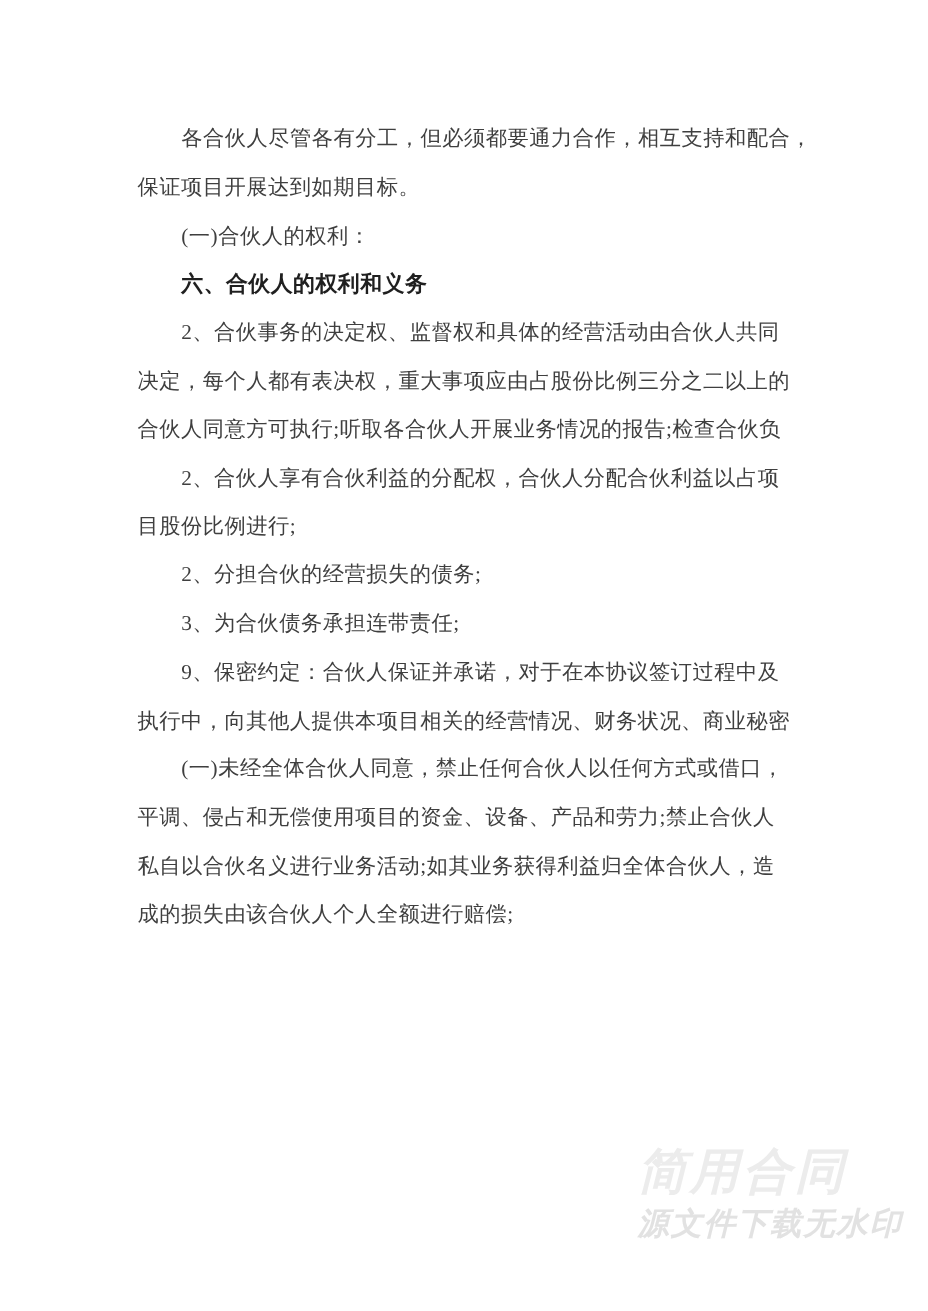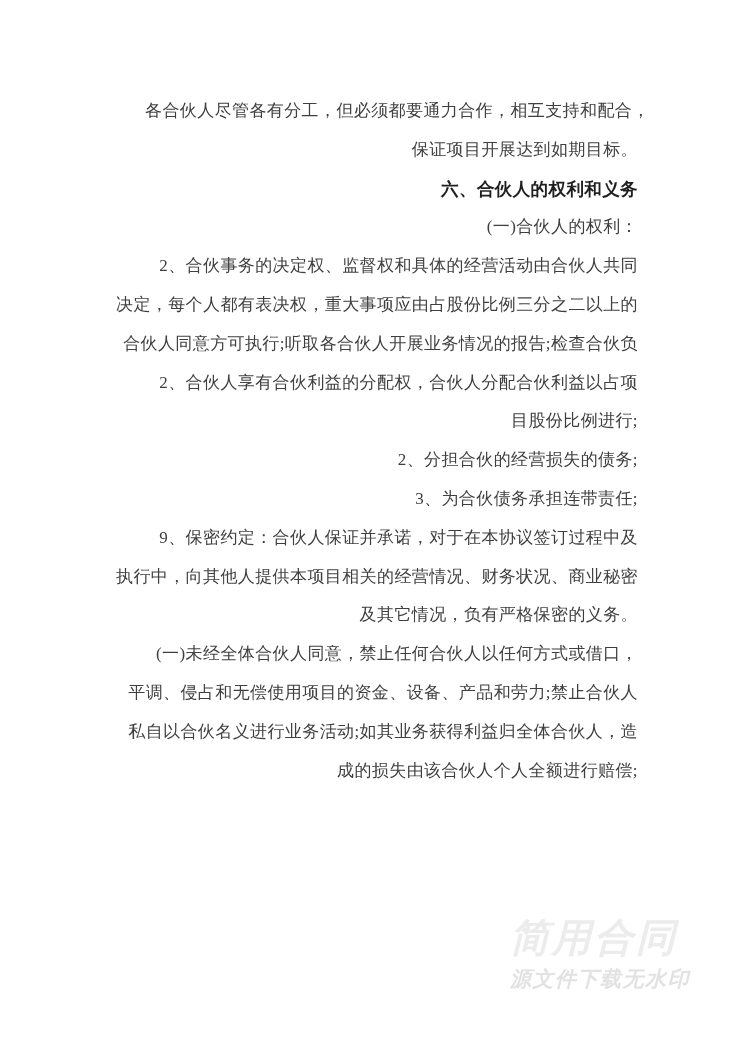--- a/index.html
+++ b/index.html
@@ -21,21 +21,21 @@
     top: 92px;
     width: 528px;
   }
   .line {
     font-size: 17px;
     line-height: 38.8px;
     height: 38.8px;
     letter-spacing: 0.4px;
     white-space: nowrap;
     color: var(--body-color, #3f3f3f);
-    text-align: right;
+    text-align: left;
   }
   .indent {
     padding-left: 35px;
   }
   .heading {
     font-weight: bold;
     font-size: 17.5px;
     color: var(--heading-color, #1f1f1f);
   }
   .watermark {
@@ -51,46 +51,45 @@
   }
   .watermark-title {
     font-size: 39px;
     line-height: 48px;
     letter-spacing: 3px;
     color: var(--wm-title-color, #ececec);
     white-space: nowrap;
   }
   .watermark-subtitle {
     margin-top: 6px;
-    font-size: 21px;
+    font-size: 25px;
     line-height: 22px;
     letter-spacing: 1.5px;
     color: var(--wm-subtitle-color, #e2e2e2);
     white-space: nowrap;
   }
 </style>
 </head>
 <body>
 
 <div class="page">
   <div class="content">
     <div class="line indent">各合伙人尽管各有分工，但必须都要通力合作，相互支持和配合，</div>
     <div class="line">保证项目开展达到如期目标。</div>
+    <div class="line indent">(一)合伙人的权利：</div>
     <div class="line indent heading">六、合伙人的权利和义务</div>
-    <div class="line indent">(一)合伙人的权利：</div>
     <div class="line indent">2、合伙事务的决定权、监督权和具体的经营活动由合伙人共同</div>
     <div class="line">决定，每个人都有表决权，重大事项应由占股份比例三分之二以上的</div>
     <div class="line">合伙人同意方可执行;听取各合伙人开展业务情况的报告;检查合伙负</div>
     <div class="line indent">2、合伙人享有合伙利益的分配权，合伙人分配合伙利益以占项</div>
     <div class="line">目股份比例进行;</div>
     <div class="line indent">2、分担合伙的经营损失的债务;</div>
     <div class="line indent">3、为合伙债务承担连带责任;</div>
     <div class="line indent">9、保密约定：合伙人保证并承诺，对于在本协议签订过程中及</div>
     <div class="line">执行中，向其他人提供本项目相关的经营情况、财务状况、商业秘密</div>
-    <div class="line">及其它情况，负有严格保密的义务。</div>
     <div class="line indent">(一)未经全体合伙人同意，禁止任何合伙人以任何方式或借口，</div>
     <div class="line">平调、侵占和无偿使用项目的资金、设备、产品和劳力;禁止合伙人</div>
     <div class="line">私自以合伙名义进行业务活动;如其业务获得利益归全体合伙人，造</div>
     <div class="line">成的损失由该合伙人个人全额进行赔偿;</div>
   </div>
 
   <div class="watermark">
     <div class="watermark-title">简用合同</div>
     <div class="watermark-subtitle">源文件下载无水印</div>
   </div>

